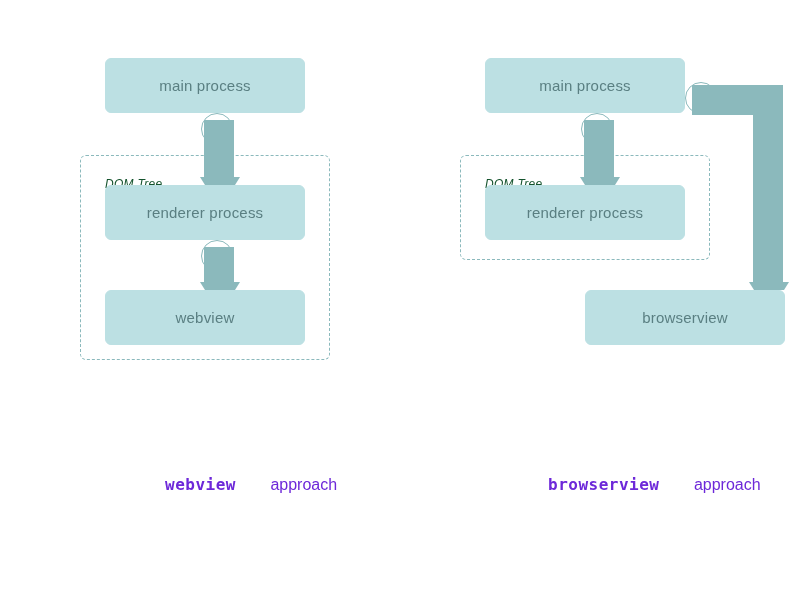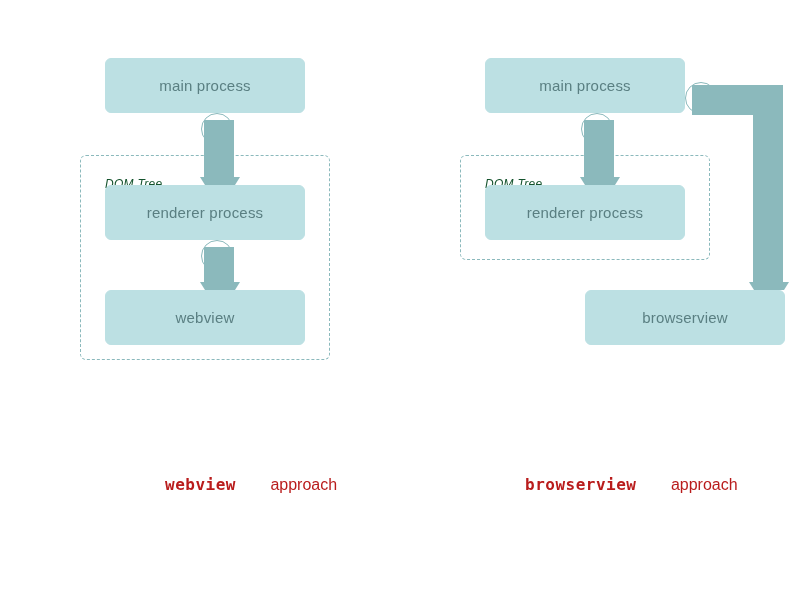--- a/index.html
+++ b/index.html
@@ -36,21 +36,21 @@
   .dash-label {
     position: absolute;
     color: #14532d;
     font-style: italic;
     font-size: 12px;
     letter-spacing: 0.3px;
   }
   .caption {
     position: absolute;
     font-size: 16px;
-    color: #b91c1c;
+    color: #6d28d9;
   }
   .caption .mono {
     font-family: "Menlo", "Monaco", "Consolas", monospace;
     font-weight: 600;
     letter-spacing: 0.5px;
   }
   .arrow-line {
     position: absolute;
     background: #8bb9bc;
     width: 1.5px;
@@ -112,17 +112,17 @@
 
   <div class="arrow-tail" style="left:551px; top:83px;"></div>
   <div class="arrow-line" style="left:554px; top:90px; height:58px;"></div>
   <div class="arrow-head" style="left:550px; top:147px;"></div>
 
   <div class="arrow-tail" style="left:655px; top:52px;"></div>
   <div class="arrow-hline" style="left:662px; top:55px; width:62px;"></div>
   <div class="arrow-line" style="left:723px; top:55px; height:198px;"></div>
   <div class="arrow-head" style="left:719px; top:252px;"></div>
 
-  <div class="caption" style="left:465px; top:430px;">
+  <div class="caption" style="left:488px; top:430px;">
     <span class="mono">browserview</span><span> approach</span>
   </div>
 
 </div>
 
 </body></html>

